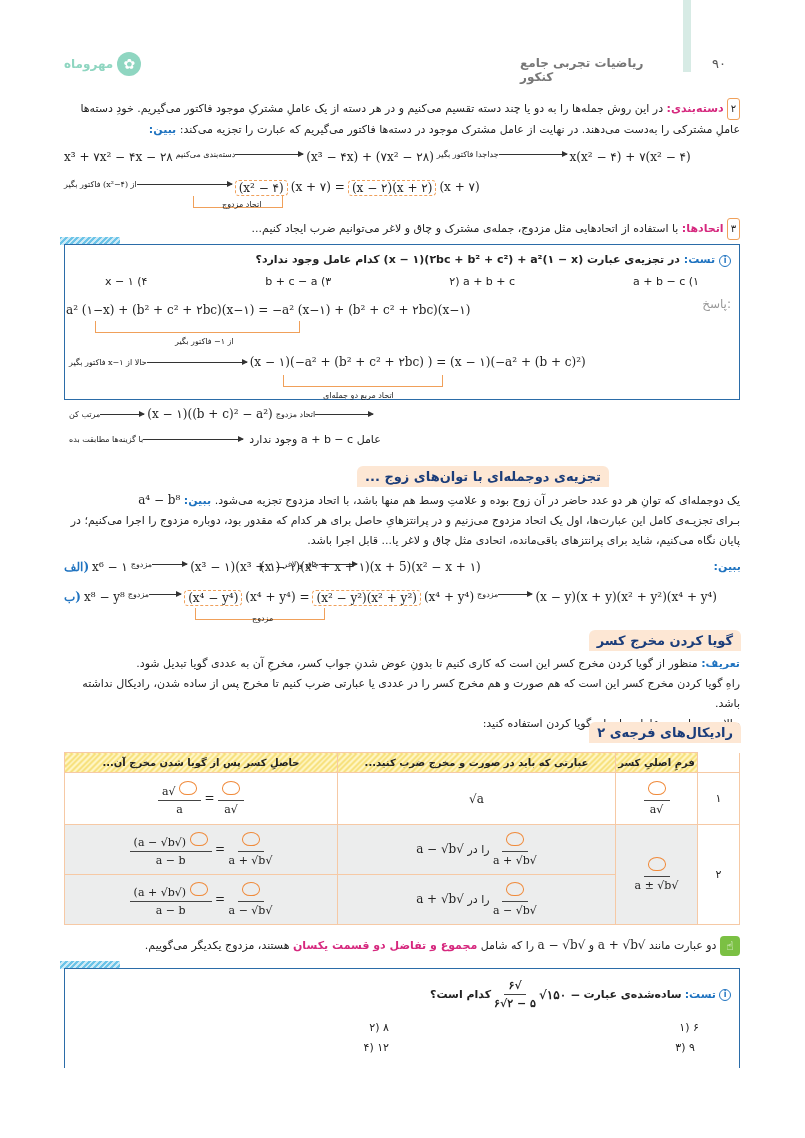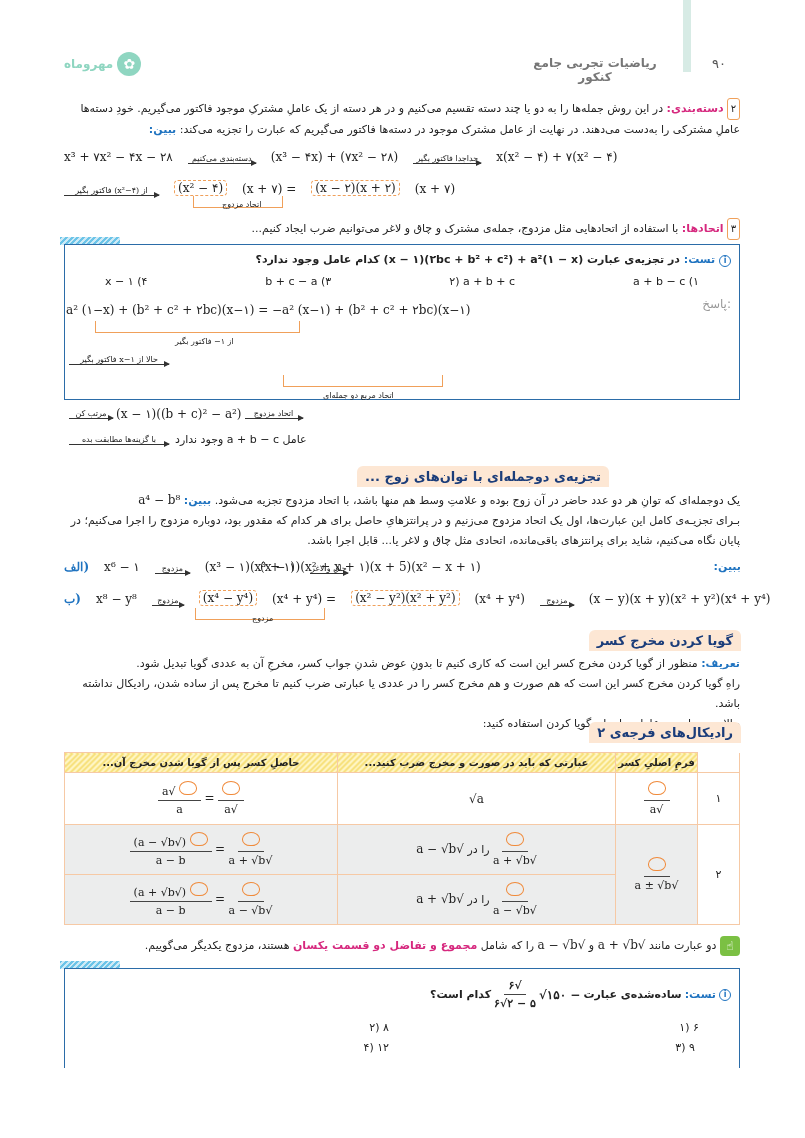--- a/index.html
+++ b/index.html
@@ -1,30 +1,30 @@
 <!DOCTYPE html>
 <html><head>
 <meta charset="utf-8">
 <style>
 *{box-sizing:border-box;margin:0;padding:0}
 body{width:805px;height:1138px;background:#fff;font-family:"DejaVu Sans",sans-serif;color:#222;position:relative;overflow:hidden;font-size:11px}
 .rtl{direction:rtl;text-align:right}
 .math{font-family:"DejaVu Serif",serif;direction:ltr;white-space:nowrap;font-size:12px}
 .sidebar-strip{position:absolute;left:683px;top:0;width:8px;height:72px;background:#d7ebe5}
 .page-num{position:absolute;left:712px;top:56px;font-size:13px;color:#555}
-.book-title{position:absolute;left:520px;top:56px;width:150px;font-size:12px;color:#777;font-weight:bold;text-align:center;direction:rtl}
+.book-title{position:absolute;left:520px;top:56px;width:150px;font-size:12px;color:#777;font-weight:bold;text-align:left;direction:rtl}
 .logo{position:absolute;left:64px;top:52px;display:flex;align-items:center;gap:4px;direction:rtl}
 .logo-badge{width:24px;height:24px;border-radius:50%;background:#8fd6c1;display:flex;align-items:center;justify-content:center;color:#fff;font-size:14px}
 .logo-text{color:#8fd6c1;font-weight:bold;font-size:12px}
 .para{position:absolute;left:64px;width:676px;line-height:20px;font-size:11px}
 .num-box{display:inline-block;border:1.5px solid #f0a05a;border-radius:3px;padding:0 3px;font-size:10px;margin-left:3px}
 .kw-pink{color:#d6287e;font-weight:bold}
 .kw-blue{color:#1f73c0;font-weight:bold}
-.eq-line{position:absolute;left:64px;font-size:12px;display:flex;align-items:flex-end;gap:15px}
-.arrow{display:inline-flex;flex-direction:column;align-items:center;font-size:8px;line-height:9px}
+.eq-line{position:absolute;left:64px;font-size:12px;display:flex;align-items:flex-start;gap:3px}
+.arrow{display:inline-flex;align-items:center;font-size:8px;line-height:9px}
 .arrow .ln{width:68px;height:1px;background:#333;position:relative}
 .arrow .ln::after{content:"";position:absolute;right:-1px;top:-3px;border-left:6px solid #333;border-top:3.5px solid transparent;border-bottom:3.5px solid transparent}
 .arrow span{direction:rtl}
 .dash{border:1.5px dashed #f0a05a;border-radius:4px;padding:0 3px}
 .bracket{position:absolute;border:1.5px solid #f0a05a;border-top:none;height:12px}
 .bracket-label{position:absolute;font-size:8px;direction:rtl}
 .test-box{position:absolute;left:64px;width:676px;border:1.5px solid #2b6ca8;background:#fff}
 .hatch{position:absolute;left:60px;width:60px;height:8px;background:repeating-linear-gradient(135deg,#6cc4e8 0 2px,#cdeaf6 2px 4px)}
 .section-title{position:absolute;right:64px;background:#fde7d4;border-radius:6px 6px 0 0;padding:3px 8px;font-weight:bold;color:#1b3d7a;font-size:13px;direction:rtl}
 table.rad{position:absolute;left:64px;top:752px;width:676px;border-collapse:collapse;font-size:11px}
@@ -98,20 +98,21 @@
   <div style="position:absolute;right:8px;top:52px;color:#999;font-size:12px">پاسخ:</div>
   <div class="math" style="position:absolute;left:1px;top:58px">a² (۱−x) + (b² + c² + ٢bc)(x−۱) = −a² (x−۱) + (b² + c² + ٢bc)(x−۱)</div>
   <div class="bracket" style="left:30px;top:76px;width:205px"></div>
   <div class="bracket-label" style="left:110px;top:92px">از ۱− فاکتور بگیر</div>
 
   <div class="math" style="position:absolute;left:4px;top:110px;display:flex;align-items:center;gap:3px">
     <span class="arrow">
         <span>حالا از x−۱ فاکتور بگیر</span>
         <i class="ln" style="width:100px"></i>
       </span>
+    <span>(x − ۱)(−a² + (b² + c² + ٢bc) ) = (x − ۱)(−a² + (b + c)²)</span>
   </div>
   <div class="bracket" style="left:218px;top:130px;width:160px"></div>
   <div class="bracket-label" style="left:258px;top:146px">اتحاد مربع دو جمله‌ای</div>
 
   <div class="math" style="position:absolute;left:4px;top:162px;display:flex;align-items:center;gap:3px">
     <span class="arrow">
         <span>مرتب کن</span>
         <i class="ln" style="width:44px"></i>
       </span>
     <span>(x − ۱)((b + c)² − a²)</span>

